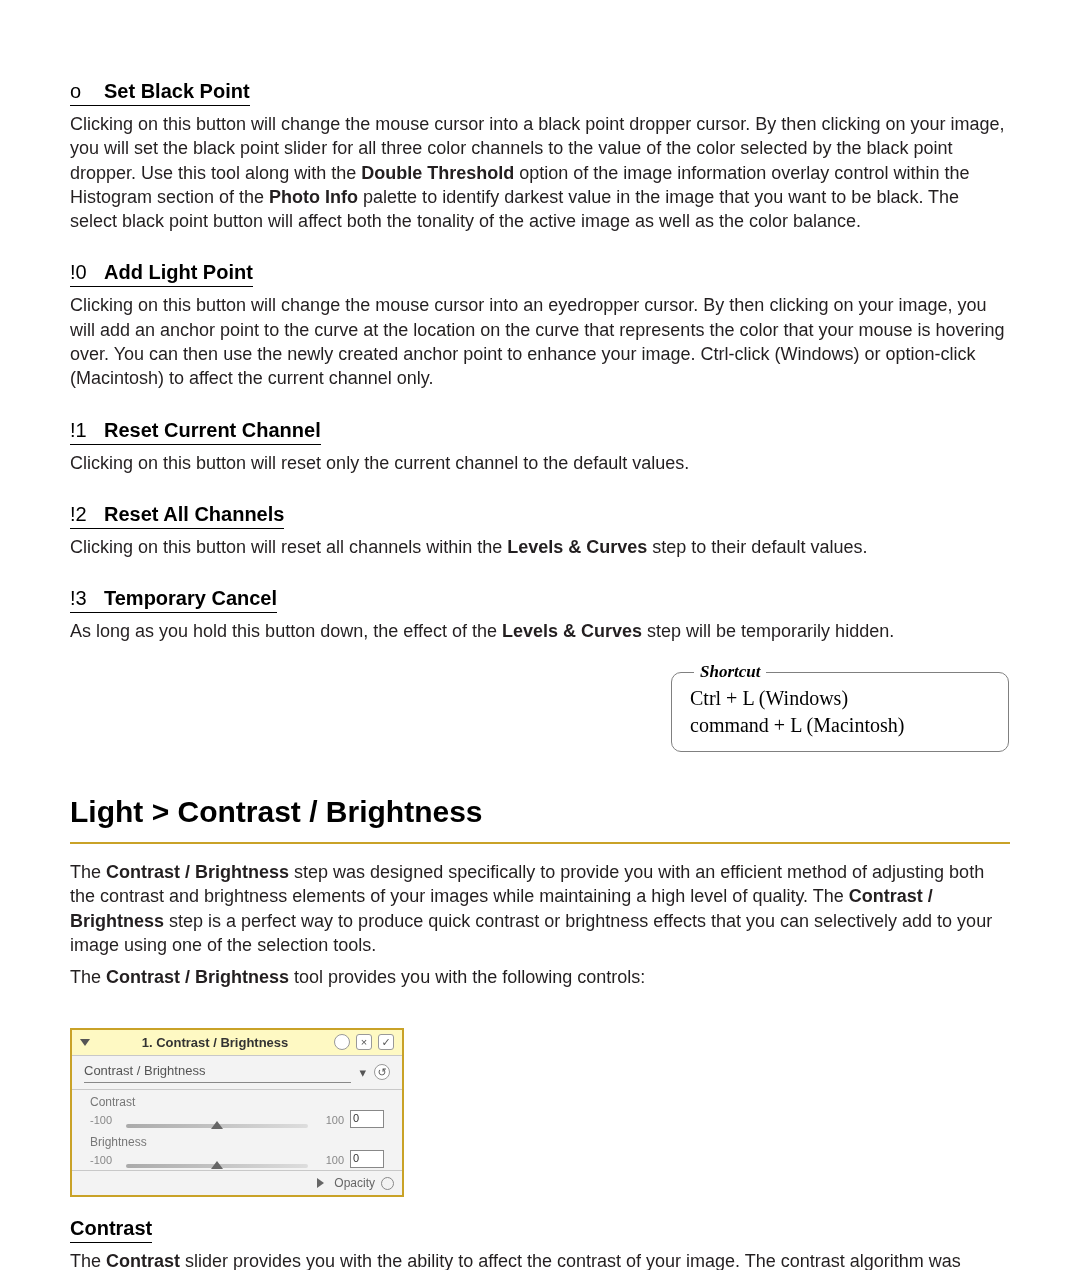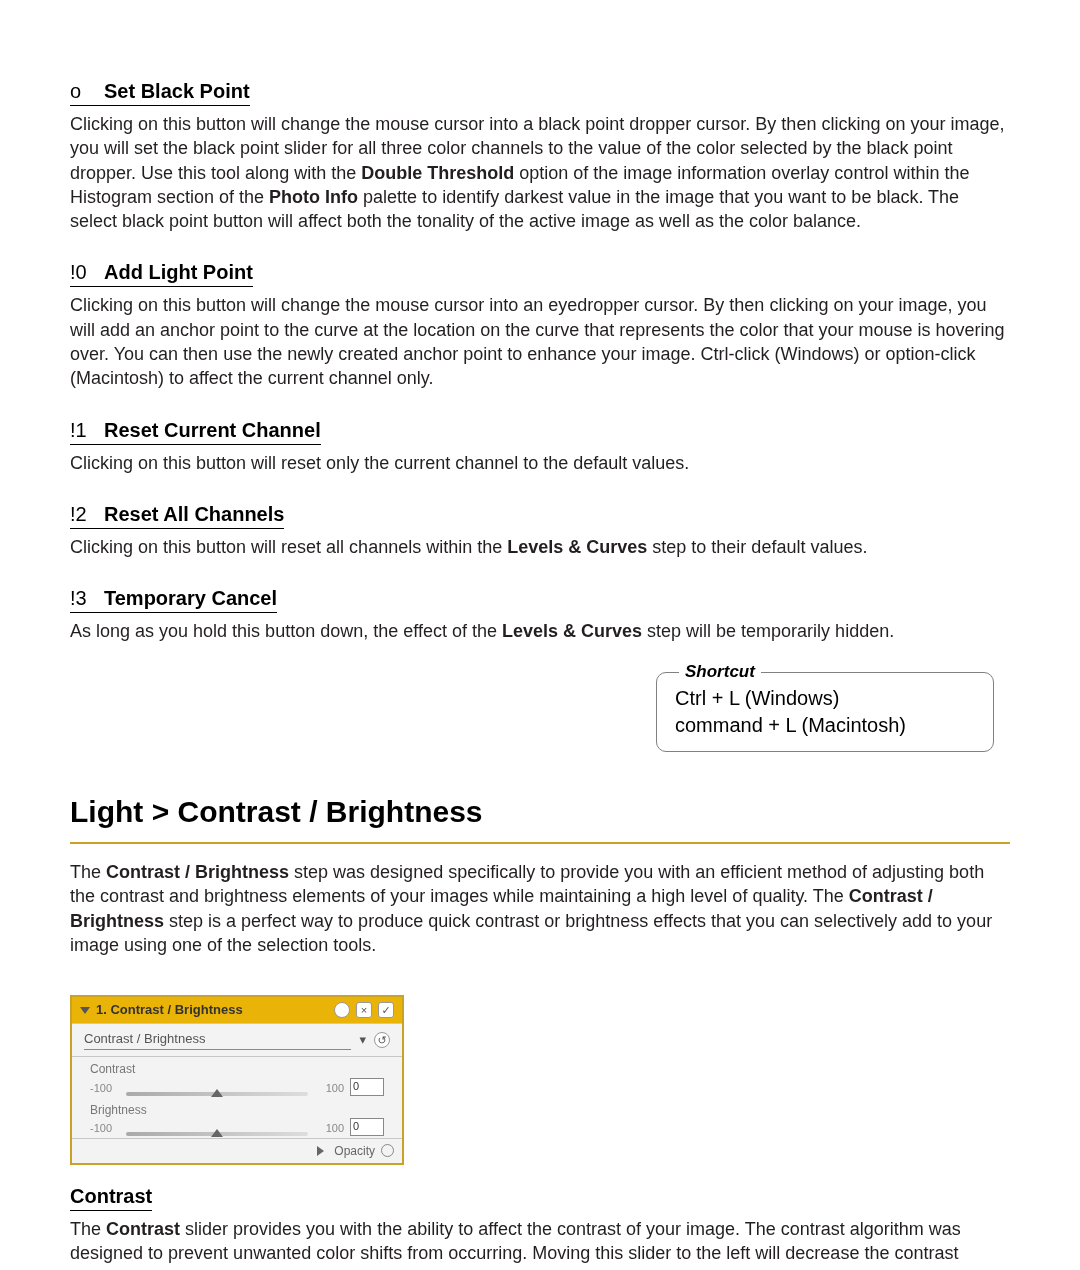--- a/index.html
+++ b/index.html
@@ -44,25 +44,26 @@
   .two-col{
     display:flex;
     align-items:flex-start;
     gap:30px;
     flex-direction:column;
   }
   .two-col .text{flex:1;}
   
   .shortcut-box{
     width:300px;
-    margin:28px 16px 0 auto;
+    margin:28px 1px 0 auto;
     border:1px solid #808080;
     border-radius:10px;
     padding:12px 18px 12px 18px;
     position:relative;
+    font-family:Liberation Serif, serif;
   }
   .shortcut-box .legend{
     position:absolute;
     top:-12px;
     left:22px;
     background:#fff;
     padding:0 6px;
     font-weight:700;
     font-style:italic;
     font-size:17px;
@@ -75,21 +76,22 @@
     background:#f3f3f3;
     font-size:13px;
     color:#555;
     font-family:Tahoma,Verdana,sans-serif;
   }
   .panel-header{
     display:flex;
     align-items:center;
     padding:4px 8px;
     border-bottom:1px solid #c8c8c8;
-    background:#eab308;
+    background:#fef9c3;
+    text-align:center;
   }
   .panel-tri{
     width:0;height:0;
     border-left:5px solid transparent;
     border-right:5px solid transparent;
     border-top:7px solid #555;
     margin-right:6px;
     flex:none;
   }
   .panel-title{flex:1;font-weight:700;color:#333;}
@@ -194,20 +196,23 @@
 
 
 <h1 class="page-heading">Light &gt; Contrast / Brightness</h1>
 <hr class="rule">
 
 <div class="two-col">
   <div class="text">
     <p class="para">
       <span>The </span><span class="bold">Contrast / Brightness</span><span> step was designed specifically to provide you with an efficient method of adjusting both the contrast and brightness elements of your images while maintaining a high level of quality. The </span><span class="bold">Contrast / Brightness</span><span> step is a perfect way to produce quick contrast or brightness effects that you can selectively add to your image using one of the selection tools.</span>
     </p>
+    <p class="para">
+      <span>The </span><span class="bold">Contrast / Brightness</span><span> tool provides you with the following controls:</span>
+    </p>
   </div>
 
   <div class="panel">
     <div class="panel-header">
       <div class="panel-tri"></div>
       <div class="panel-title">1. Contrast / Brightness</div>
       <div class="panel-icons">
         <div class="pi" style="border-radius:50%"></div>
         <div class="pi">×</div>
         <div class="pi">✓</div>

